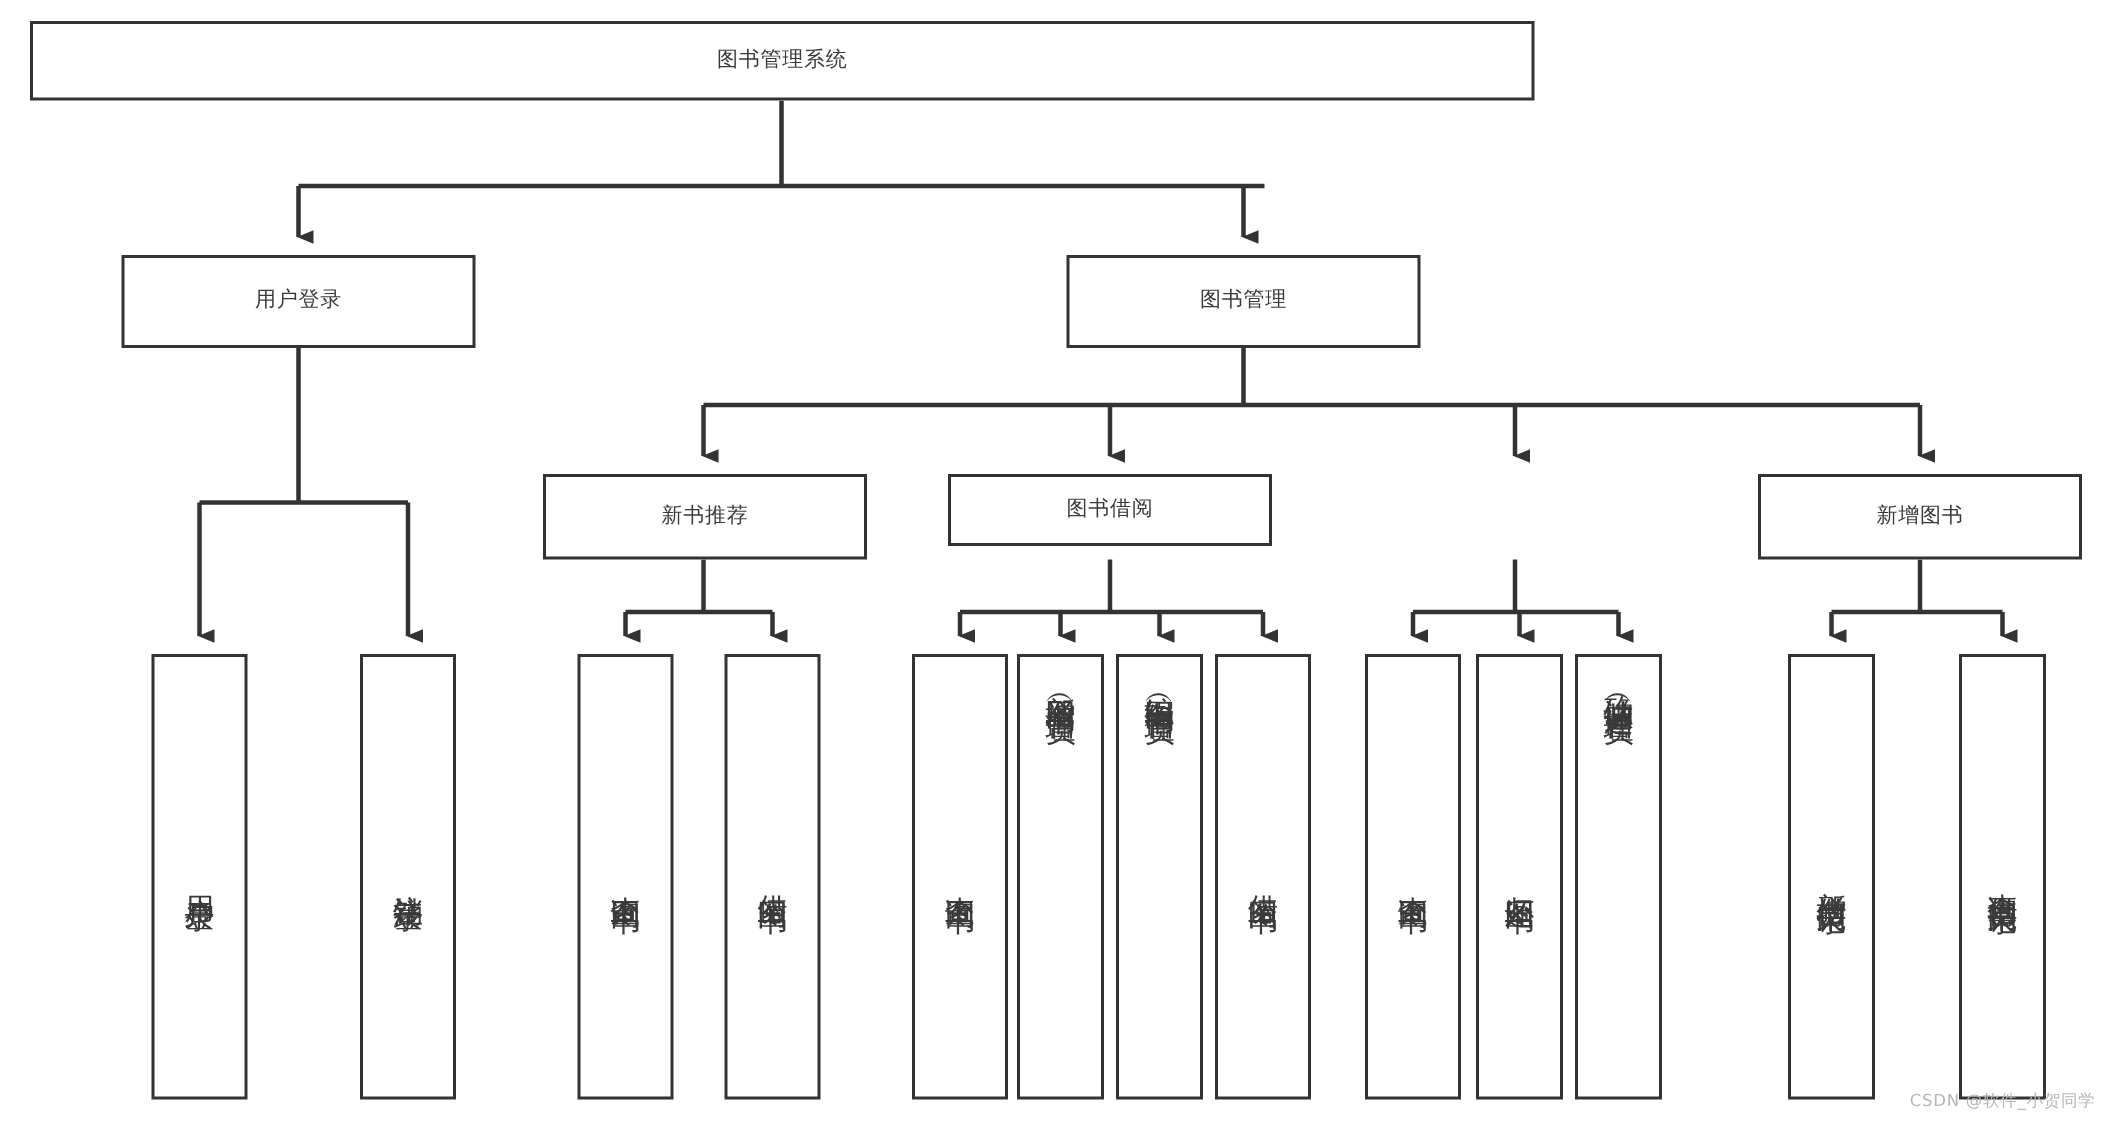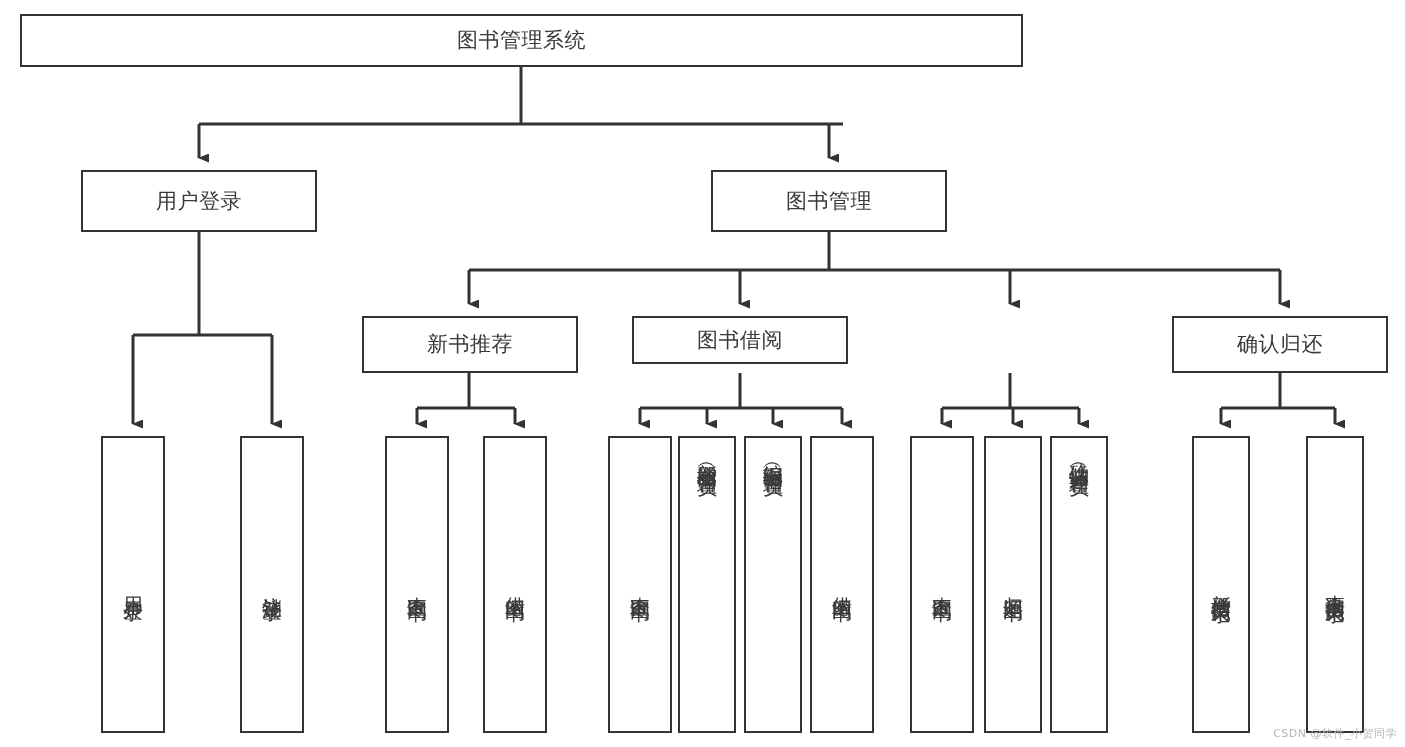--- a/index.html
+++ b/index.html
@@ -33,21 +33,21 @@
     box-sizing: border-box;
     background: #ffffff;
     border: 2px solid #333333;
     display: flex;
     align-items: center;
     justify-content: center;
     overflow: hidden;
   }
   .node-label {
     color: #3a3a3a;
-    font-size: 21px;
+    font-size: 14px;
     line-height: 1.28;
     letter-spacing: 0.5px;
     white-space: nowrap;
     text-align: center;
   }
   .node.vertical .node-label {
     writing-mode: vertical-rl;
     text-orientation: upright;
     font-size: 20px;
     letter-spacing: 2px;
@@ -140,21 +140,21 @@
     <span class="node-label">图书管理</span>
   </div>
 
   <div class="node" style="left:362px; top:316px; width:216px; height:57px;">
     <span class="node-label">新书推荐</span>
   </div>
   <div class="node" style="left:632px; top:316px; width:216px; height:48px;">
     <span class="node-label">图书借阅</span>
   </div>
   <div class="node" style="left:1172px; top:316px; width:216px; height:57px;">
-    <span class="node-label">确认归还</span>
+    <span class="node-label">新增图书</span>
   </div>
 
   <div class="node vertical leaf short" style="left:101px; top:436px; width:64px; height:297px;">
     <span class="node-label">用户登录</span>
   </div>
   <div class="node vertical leaf short" style="left:240px; top:436px; width:64px; height:297px;">
     <span class="node-label">注销登录</span>
   </div>
   <div class="node vertical leaf short" style="left:385px; top:436px; width:64px; height:297px;">
     <span class="node-label">查询图书</span>

